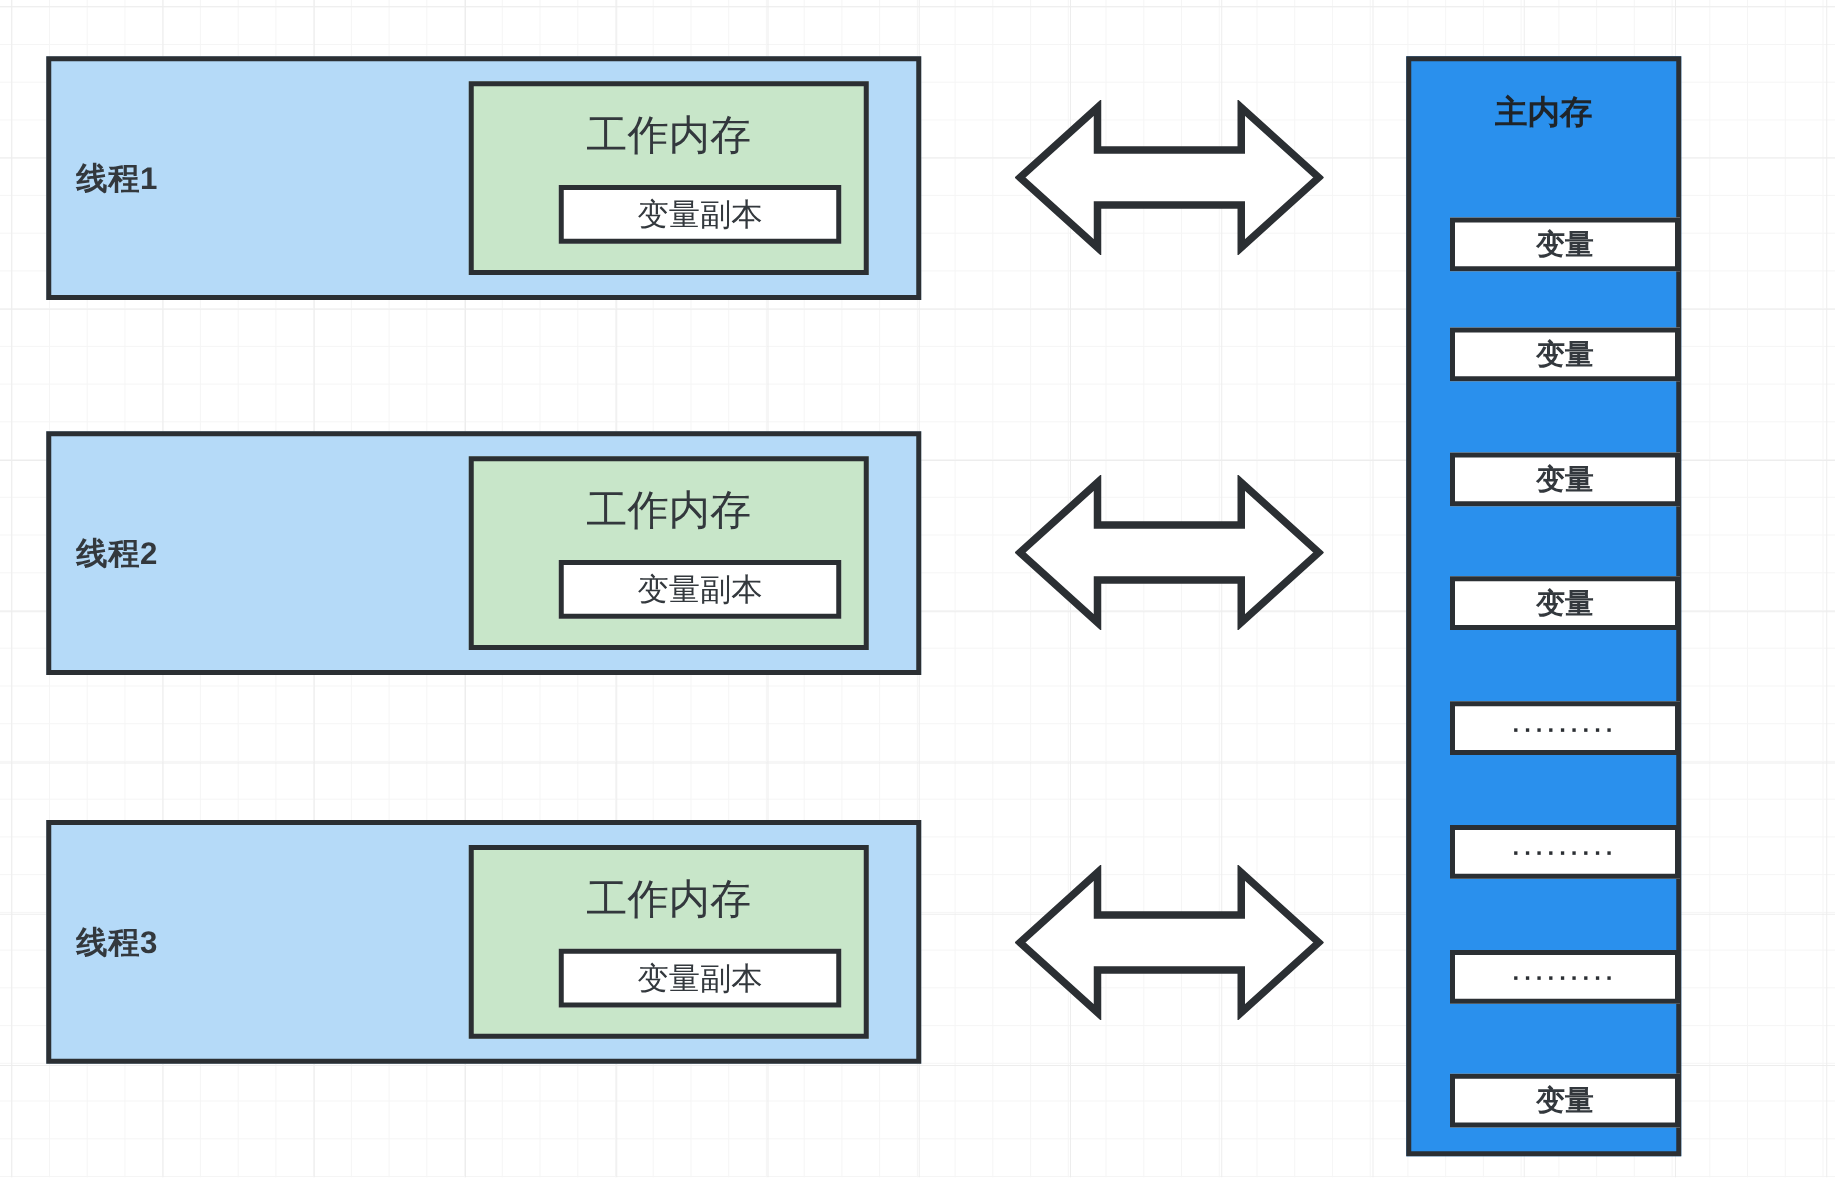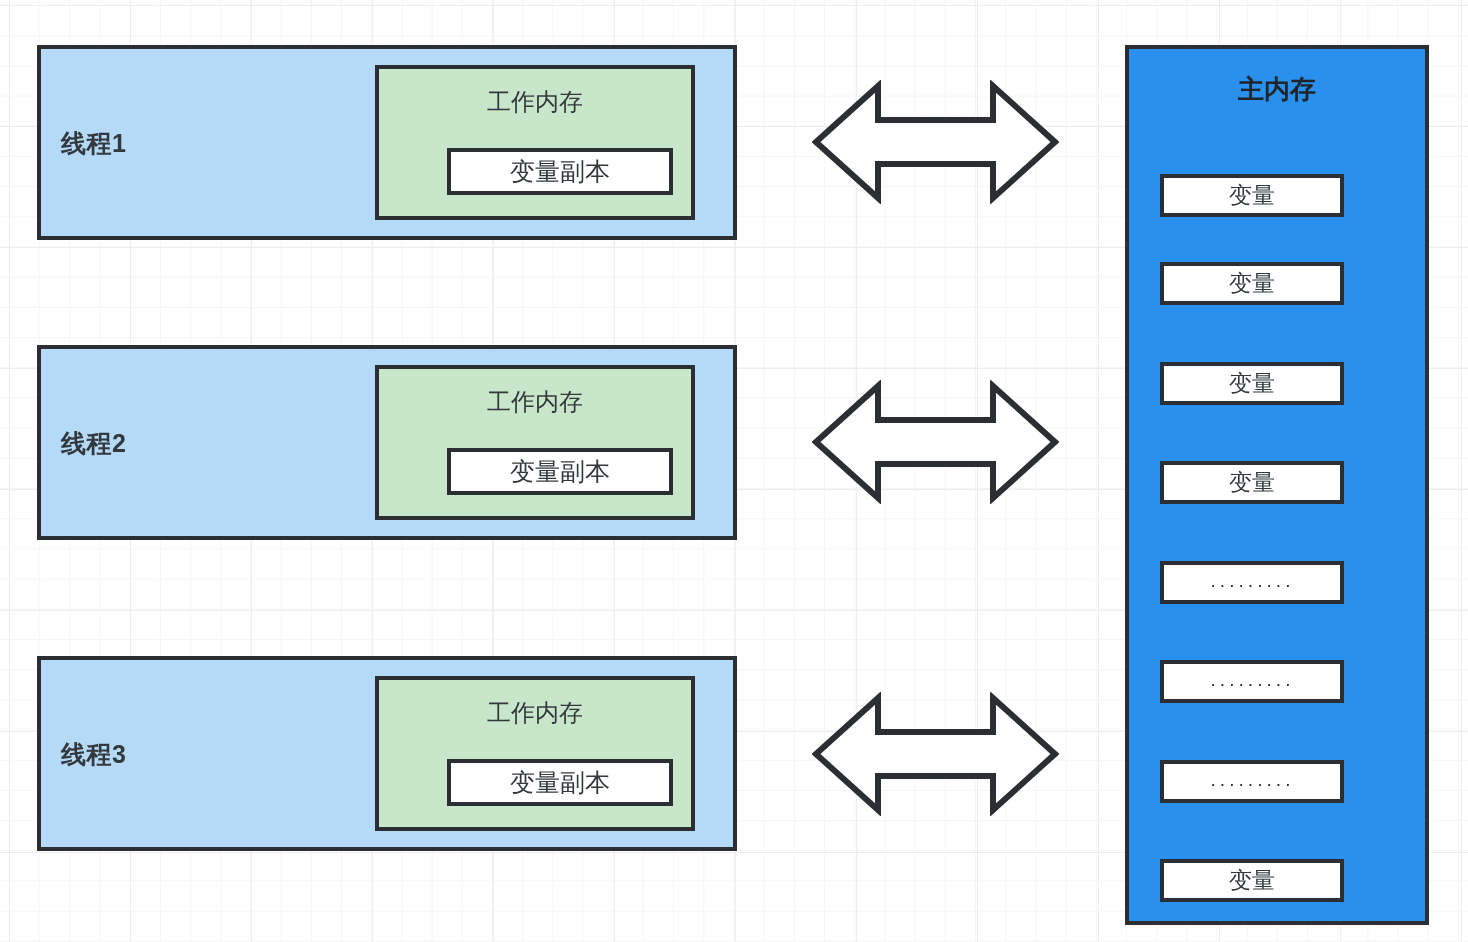--- a/index.html
+++ b/index.html
@@ -59,21 +59,21 @@
     background: #c8e6c9;
     border: 4px solid #2b2f33;
     box-sizing: border-box;
   }
   .wm-title {
     position: absolute;
     top: 17px;
     left: 0;
     right: 0;
     text-align: center;
-    font-size: 24px;
+    font-size: 33px;
     color: #33383d;
   }
   .var-copy-box {
     position: absolute;
     left: 68px;
     right: 18px;
     top: 79px;
     height: 47px;
     background: #ffffff;
     border: 4px solid #2b2f33;
@@ -95,21 +95,21 @@
     width: 247px;
     height: 124px;
   }
   .arrow svg { display: block; width: 100%; height: 100%; }
 
   
   #main-memory {
     position: absolute;
     left: 1125px;
     top: 45px;
-    width: 304px;
+    width: 220px;
     height: 880px;
     background: #2a90ed;
     border: 4px solid #2b2f33;
     box-sizing: border-box;
   }
   #main-memory-title {
     position: absolute;
     top: 23px;
     left: 0;
     right: 0;
@@ -127,20 +127,21 @@
     border: 4px solid #2b2f33;
     box-sizing: border-box;
     display: flex;
     align-items: center;
     justify-content: center;
   }
   .mem-slot .slot-text {
     font-size: 23px;
     color: #33383d;
     line-height: 1;
+    font-weight: bold;
   }
   .mem-slot.dots .slot-text {
     font-size: 19px;
     letter-spacing: 3px;
     color: #2b2f33;
     transform: translateY(2px);
   }
 
   
   #watermark {

